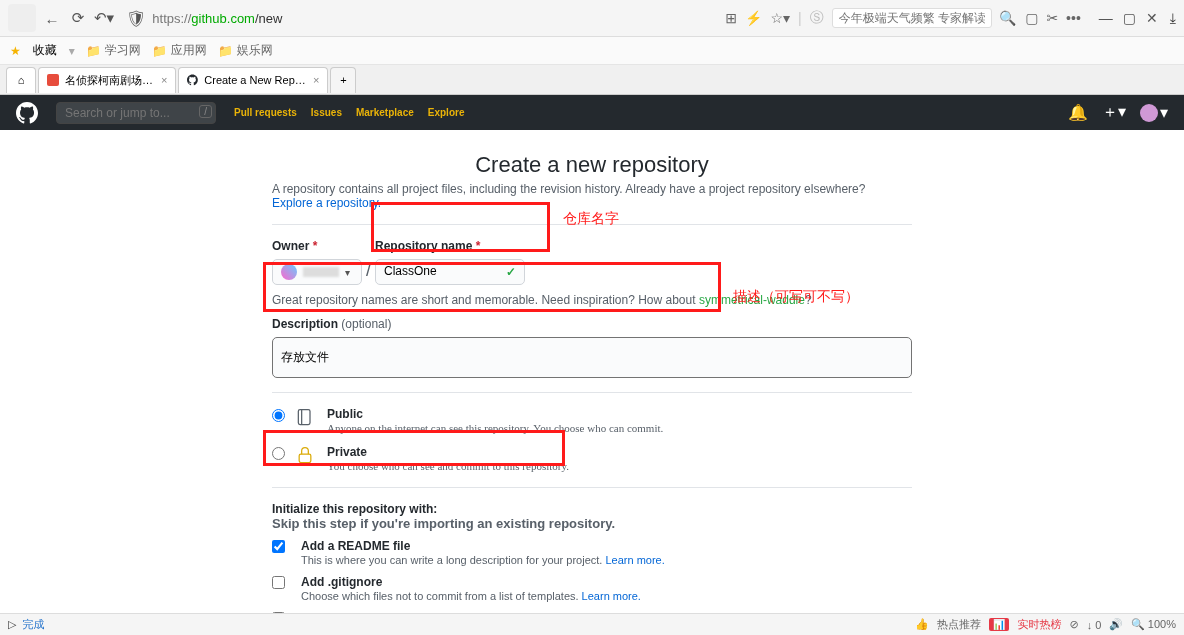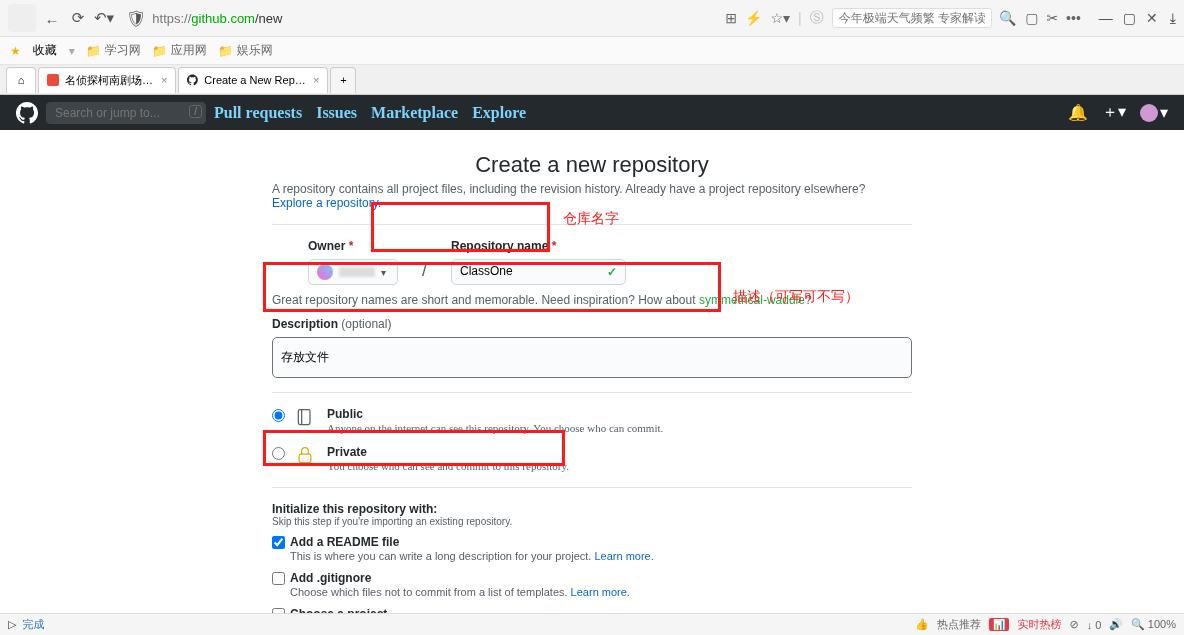--- a/index.html
+++ b/index.html
@@ -22,68 +22,68 @@
 .bookmarks .folder { color: #666; display: flex; align-items: center; gap: 3px; }
 .bookmarks .folder-icon { color: #f5b301; }
 
 .tabs-bar { height: 30px; background: #f0f0f0; display: flex; align-items: center; padding: 0 6px; gap: 2px; border-bottom: 1px solid #ccc; }
 .tab { height: 26px; background: #fff; border: 1px solid #ccc; border-bottom: none; display: flex; align-items: center; padding: 0 8px; font-size: 11px; gap: 6px; max-width: 150px; border-radius: 4px 4px 0 0; }
 .tab .close { color: #888; cursor: pointer; }
 .tab.home { width: 30px; justify-content: center; }
 .tab.add { width: 26px; justify-content: center; background: #f5f5f5; }
 
 
-.gh-header { height: 35px; background: #24292e; display: flex; align-items: center; padding: 0 16px; gap: 8px; }
+.gh-header { height: 35px; background: #24292e; display: flex; align-items: center; padding: 0 16px; gap: 18px; }
 .gh-logo { color: #fff; }
 .gh-search { position: relative; }
 .gh-search input { background: #3f4448; border: 1px solid #444; color: #ccc; font-size: 12px; padding: 3px 8px; width: 160px; border-radius: 4px; }
 .gh-search .slash { position: absolute; right: 4px; top: 3px; border: 1px solid #666; color: #888; font-size: 10px; padding: 0 4px; border-radius: 3px; }
 .gh-nav { display: flex; gap: 14px; }
-.gh-nav a { color: #7dd3fc; font-size: 16px; font-weight: 600; text-decoration: none; font-family: Liberation Serif, serif; }
+.gh-nav a { color: #eab308; font-size: 10px; font-weight: 600; text-decoration: none; }
 .gh-right { margin-left: auto; display: flex; align-items: center; gap: 14px; color: #fff; }
 .gh-avatar { width: 18px; height: 18px; background: #d099d6; border-radius: 50%; }
 
 
 .content { padding: 22px 0 40px; width: 640px; margin: 0 auto; font-size: 12px; color: #24292e; position: relative; }
 .content h1 { font-size: 22px; font-weight: 400; margin-bottom: 4px; text-align: center; }
 .content .subtitle { font-size: 12px; color: #586069; }
 .content .subtitle a { color: #0366d6; text-decoration: none; }
 .hr { border: none; border-top: 1px solid #e1e4e8; margin: 14px 0; }
 
-.row { display: flex; gap: 20px; align-items: flex-end; margin-left: 36px; }
+.row { display: flex; align-items: flex-end; }
 .field label { font-weight: 600; font-size: 12px; display: block; margin-bottom: 6px; }
 .field .req { color: #cb2431; }
 .field .optional { color: #586069; font-weight: 400; }
 .owner-select { border: 1px solid #d1d5da; border-radius: 5px; padding: 3px 8px; display: flex; align-items: center; gap: 6px; font-size: 12px; width: 90px; height: 26px; background: #fafbfc; }
 .owner-select .av { width: 16px; height: 16px; border-radius: 50%; background: linear-gradient(45deg,#f6c,#6cf); }
 .owner-select .name-blur { width: 36px; height: 10px; background: #ddd; filter: blur(1px); }
 .slash-sep { font-size: 18px; color: #586069; margin: 0 4px 4px; }
-.repo-input { border: 1px solid #d1d5da; border-radius: 5px; padding: 4px 8px; font-size: 12px; width: 175px; height: 26px; background: #fafbfc; position: relative; }
+.repo-input { border: 1px solid #d1d5da; border-radius: 5px; padding: 4px 8px; font-size: 12px; width: 150px; height: 26px; background: #fafbfc; position: relative; }
 .repo-input input { border: none; background: transparent; width: 110px; outline: none; font-size: 12px; }
 .repo-input .check { color: #28a745; position: absolute; right: 8px; top: 5px; font-weight: bold; }
 .hint { font-size: 12px; color: #586069; margin-top: 8px; }
 .hint a { color: #28a745; text-decoration: none; }
 .desc-input { border: 1px solid #737373; border-radius: 5px; padding: 12px 8px; font-size: 12px; width: 100%; background: #fafbfc; margin-top: 4px; }
 .desc-input input { border: none; background: transparent; width: 100%; outline: none; font-size: 12px; }
 
 .radio-row { display: flex; align-items: flex-start; gap: 10px; margin: 10px 0; }
 .radio-row input[type=radio] { margin-top: 2px; }
 .radio-row .icon { width: 22px; color: #586069; }
 .radio-row .icon.lock { color: #dbab09; }
 .radio-row .text strong { font-size: 12px; display: block; }
 .radio-row .text span { font-size: 11px; color: #586069; font-family: Liberation Serif, serif; }
 
-.check-row { display: flex; align-items: flex-start; gap: 5px; margin: 8px 0; }
+.check-row { display: flex; align-items: flex-start; gap: 16px; margin: 8px 0; }
 .check-row input { margin-top: 1px; }
 .check-row .text strong { font-size: 12px; display: block; }
 .check-row .text span { font-size: 11px; color: #586069; }
 .check-row .text a { color: #0366d6; text-decoration: none; }
 
 .init-heading { font-weight: 600; font-size: 12px; }
-.init-sub { font-size: 10px; color: #586069; }
+.init-sub { font-size: 13px; color: #586069; font-weight: bold; }
 
 
 .anno { position: absolute; border: 3px solid #ff1a1a; pointer-events: none; }
 .anno-text { position: absolute; color: #ff1a1a; font-size: 14px; font-family: "Microsoft YaHei", sans-serif; }
 
 
 .status-bar { position: absolute; bottom: 0; left: 0; right: 0; height: 22px; background: #f5f5f5; border-top: 1px solid #ddd; display: flex; align-items: center; padding: 0 8px; font-size: 11px; color: #1e6fca; }
 .status-bar .right { margin-left: auto; display: flex; align-items: center; gap: 8px; color: #666; }
 .status-bar .badge-red { background: #e63946; color: #fff; padding: 1px 4px; border-radius: 2px; font-size: 10px; }
 .download-icon { position: absolute; right: 6px; top: 8px; color: #333; font-size: 14px; }

